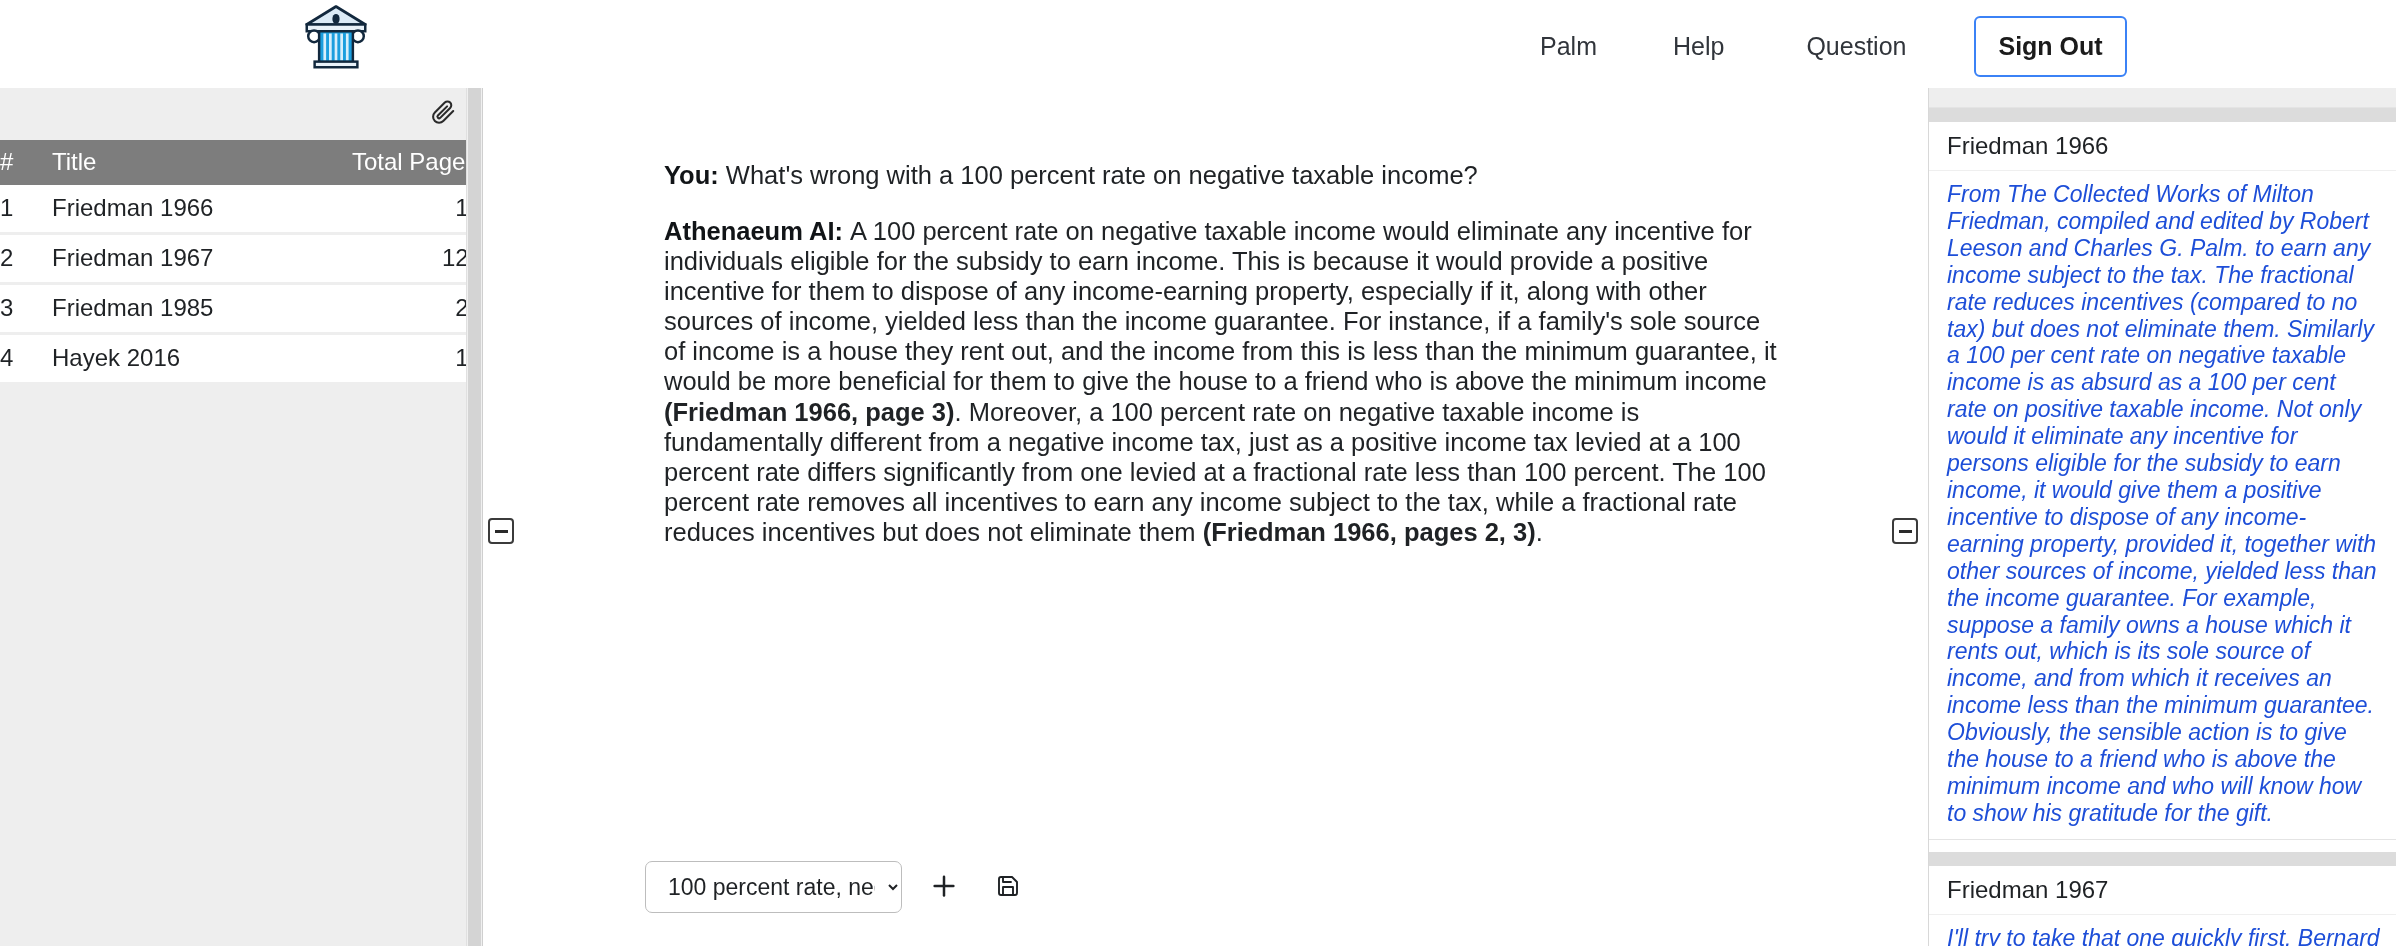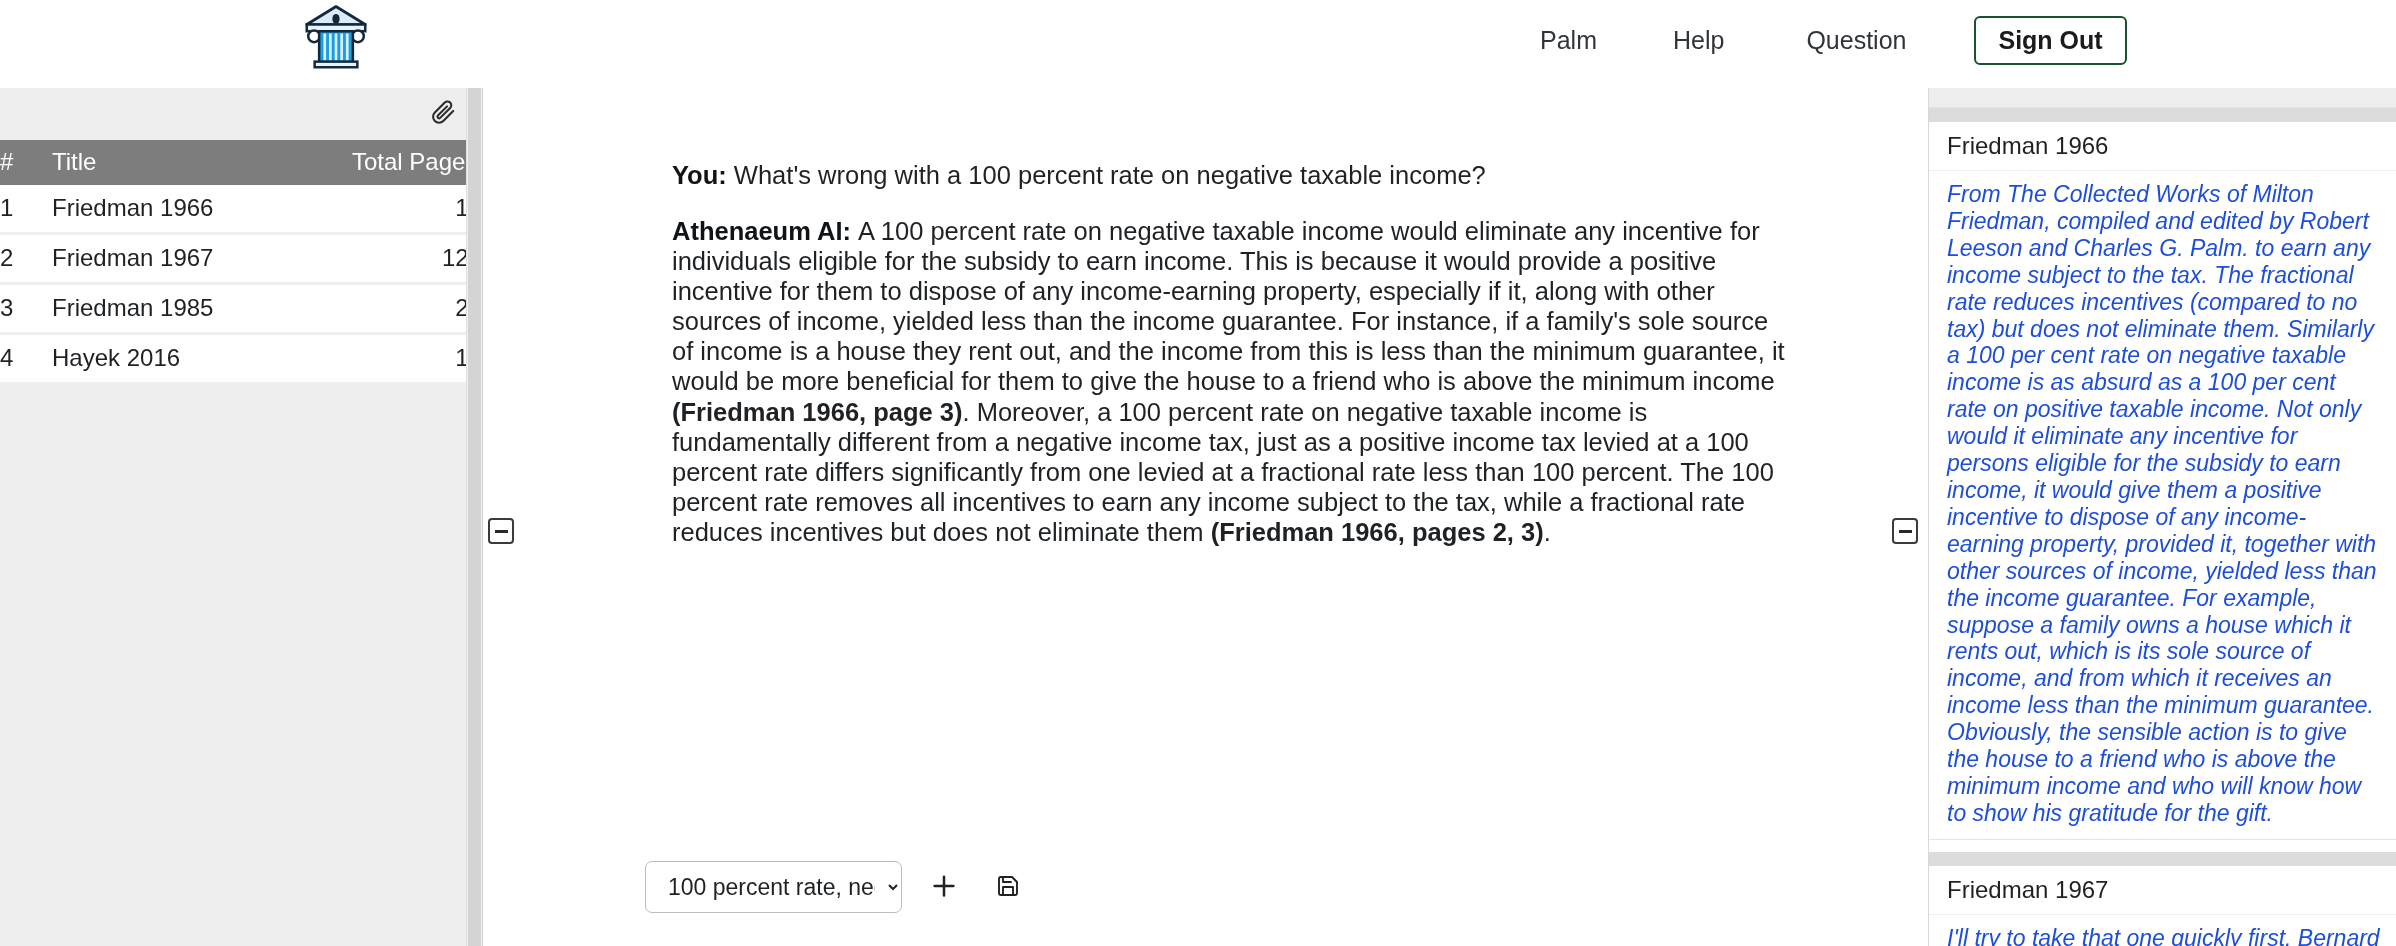--- a/index.html
+++ b/index.html
@@ -69,27 +69,27 @@
     text-decoration: none;
     padding: 6px 10px;
     white-space: nowrap;
   }
   .nav-chat   { margin-right: 56px; }
   .nav-help   { margin-right: 62px; }
   .nav-billing{ margin-right: 58px; }
 
   .signout-btn {
     display: inline-block;
-    border: 2px solid #14532d;
+    border: 2px solid #3b82f6;
     border-radius: 6px;
     background: #ffffff;
     color: #1b1b1b;
     font-size: 25px;
     font-weight: bold;
-    padding: 8px 22px;
+    padding: 14px 22px;
     cursor: pointer;
     line-height: 1.15;
     white-space: nowrap;
     font-family: "Liberation Sans", sans-serif;
   }
 
   
   .left-panel {
     position: absolute;
     left: 0;
@@ -196,21 +196,21 @@
     left: 0; top: 0;
     width: 100%;
     height: 740px;
     padding: 72px 60px 0 173px;
   }
   .msg {
     font-size: 25.5px;
     line-height: 1.18;
     color: #1f2225;
     max-width: 1120px;
-    margin: 0 0 26px 16px;
+    margin: 0 0 26px 8px;
     word-wrap: break-word;
   }
   .msg .who { font-weight: bold; color: #111417; }
   .msg .cite { font-weight: bold; }
 
   
   .composer {
     position: absolute;
     left: 0;
     bottom: 0;

